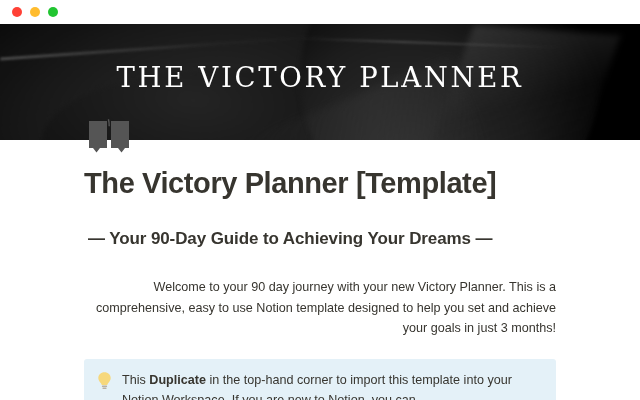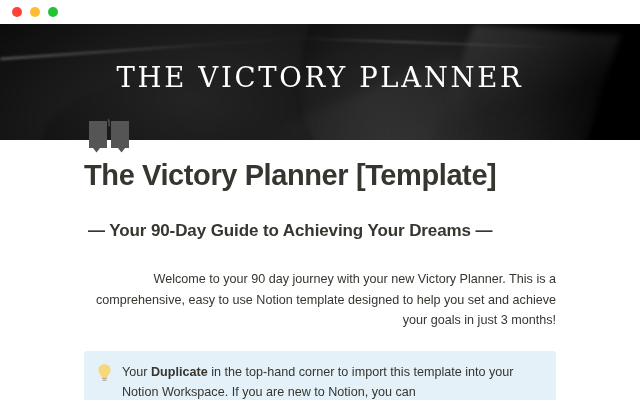--- a/index.html
+++ b/index.html
@@ -158,21 +158,21 @@
     z-index: 5;
   }
 
   
   .content {
     padding: 0 84px;
     box-sizing: border-box;
   }
   .page-title {
     margin: 0;
-    padding-top: 18px;
+    padding-top: 26px;
     font-size: 29px;
     line-height: 1.18;
     font-weight: bold;
     color: #37352f;
     letter-spacing: -0.4px;
   }
   .page-subtitle {
     margin: 4px;
     padding-top: 25px;
     font-size: 17px;
@@ -256,18 +256,18 @@
 
     <div class="callout">
       <div class="callout-icon">
         <svg width="17" height="19" viewBox="0 0 17 19" xmlns="http://www.w3.org/2000/svg">
           <path d="M8.5 1.2 C4.9 1.2 2.3 3.8 2.3 7 C2.3 9.2 3.6 10.6 4.7 11.9 C5.3 12.6 5.6 13.2 5.7 14 H11.3 C11.4 13.2 11.7 12.6 12.3 11.9 C13.4 10.6 14.7 9.2 14.7 7 C14.7 3.8 12.1 1.2 8.5 1.2 Z" fill="#f6d87c"></path>
           <rect x="5.9" y="14.6" width="5.2" height="1.5" rx="0.6" fill="#b9b2a4"></rect>
           <rect x="6.4" y="16.5" width="4.2" height="1.4" rx="0.6" fill="#b9b2a4"></rect>
         </svg>
       </div>
       <div class="callout-text">
-        <span>Your </span><b>Duplicate</b><span> in the top-hand corner to import this template into your Notion Workspace. If you are new to Notion, you can </span>
+        <span>This </span><b>Duplicate</b><span> in the top-hand corner to import this template into your Notion Workspace. If you are new to Notion, you can </span>
       </div>
     </div>
   </div>
 
 </div>
 
 </body></html>

